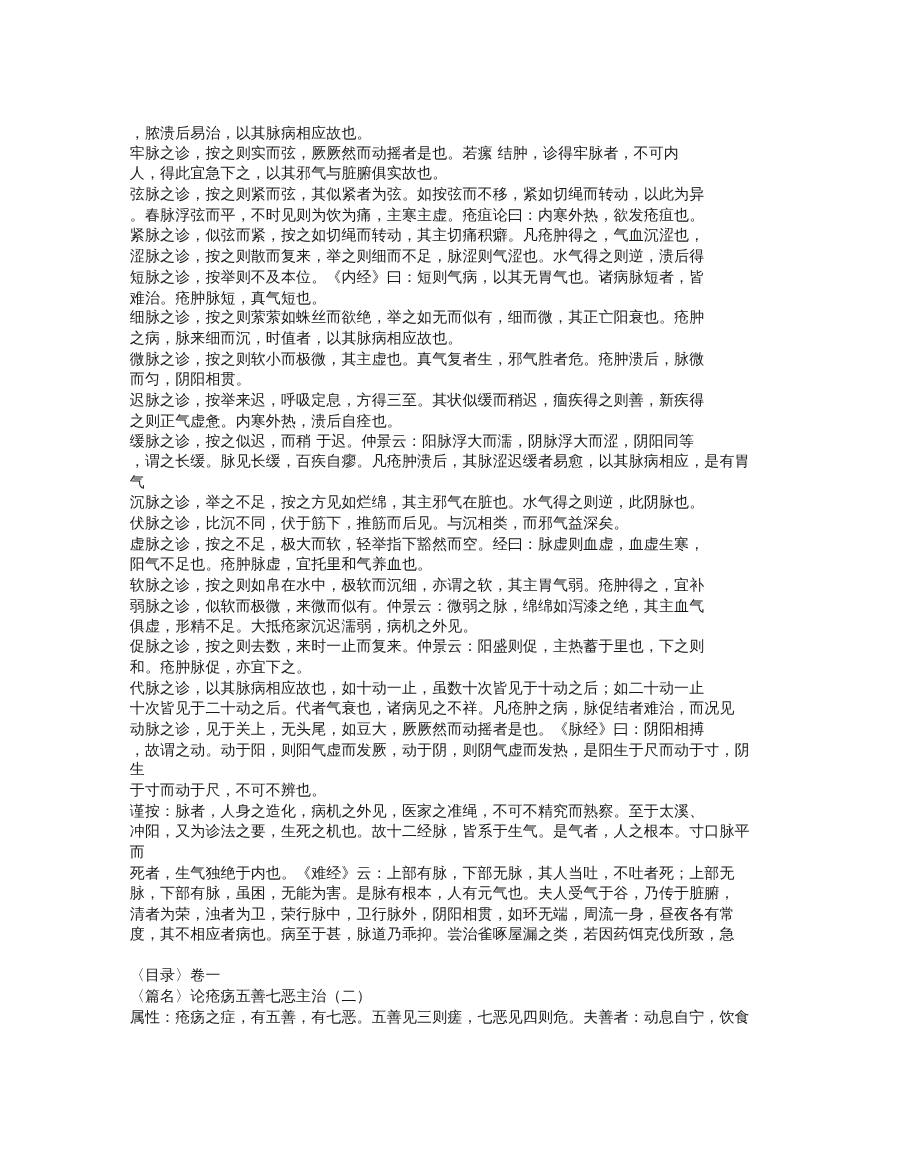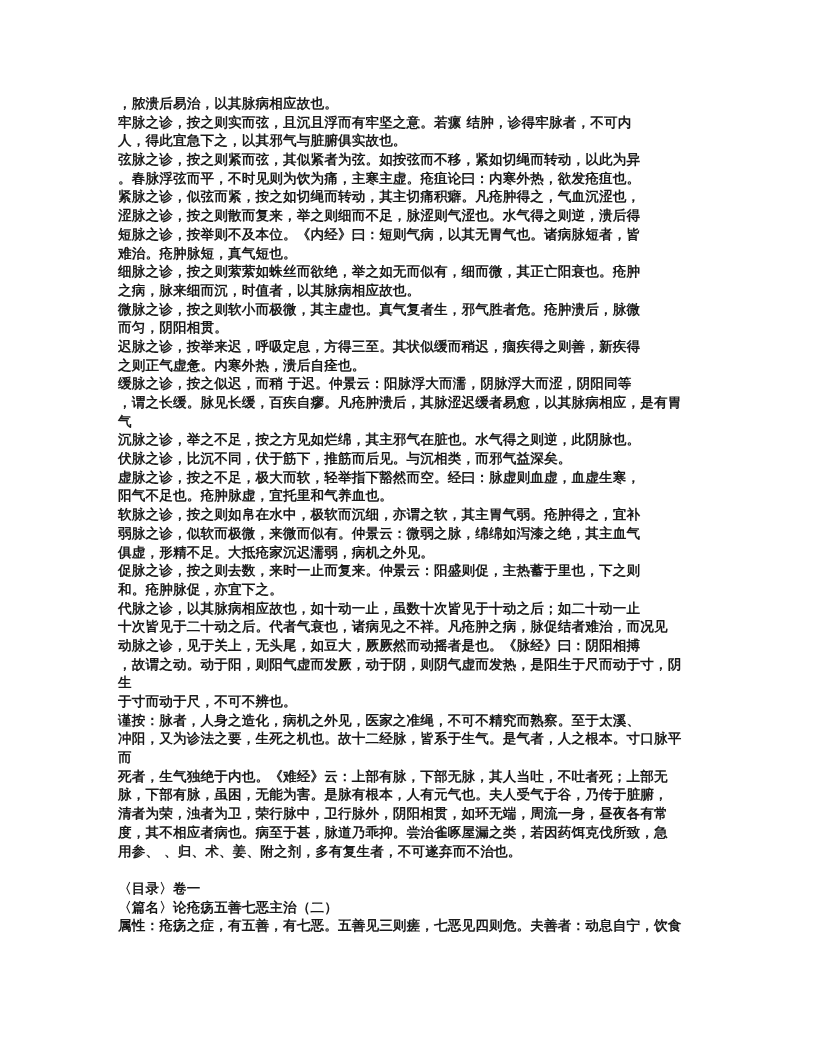--- a/index.html
+++ b/index.html
@@ -11,41 +11,40 @@
     width: 816px;
     height: 1056px;
     position: relative;
     overflow: hidden;
     font-family: "DejaVu Sans", "Liberation Sans", sans-serif;
     color: #1a1a1a;
   }
   .page {
     position: absolute;
     left: 118px;
-    top: 94px;
+    top: 112px;
     width: 590px;
-    font-weight: bold;
   }
   .line {
     font-size: 13.6px;
     line-height: 18.7px;
     height: 18.7px;
     white-space: nowrap;
     letter-spacing: 0.15px;
   }
   .blank {
     height: 18.7px;
   }
 </style>
 </head>
 <body>
 
 <div class="page">
   <div class="line">，脓溃后易治，以其脉病相应故也。</div>
-  <div class="line">牢脉之诊，按之则实而弦，且沉且浮而有牢坚之意。若瘰 结肿，诊得牢脉者，不可内</div>
+  <div class="line">牢脉之诊，按之则实而弦，厥厥然而动摇者是也。若瘰 结肿，诊得牢脉者，不可内</div>
   <div class="line">人，得此宜急下之，以其邪气与脏腑俱实故也。</div>
   <div class="line">弦脉之诊，按之则紧而弦，其似紧者为弦。如按弦而不移，紧如切绳而转动，以此为异</div>
   <div class="line">。春脉浮弦而平，不时见则为饮为痛，主寒主虚。疮疽论曰：内寒外热，欲发疮疽也。</div>
   <div class="line">紧脉之诊，似弦而紧，按之如切绳而转动，其主切痛积癖。凡疮肿得之，气血沉涩也，</div>
   <div class="line">涩脉之诊，按之则散而复来，举之则细而不足，脉涩则气涩也。水气得之则逆，溃后得</div>
   <div class="line">短脉之诊，按举则不及本位。《内经》曰：短则气病，以其无胃气也。诸病脉短者，皆</div>
   <div class="line">难治。疮肿脉短，真气短也。</div>
   <div class="line">细脉之诊，按之则萦萦如蛛丝而欲绝，举之如无而似有，细而微，其正亡阳衰也。疮肿</div>
   <div class="line">之病，脉来细而沉，时值者，以其脉病相应故也。</div>
   <div class="line">微脉之诊，按之则软小而极微，其主虚也。真气复者生，邪气胜者危。疮肿溃后，脉微</div>
@@ -70,18 +69,17 @@
   <div class="line">，故谓之动。动于阳，则阳气虚而发厥，动于阴，则阴气虚而发热，是阳生于尺而动于寸，阴</div>
   <div class="line">生</div>
   <div class="line">于寸而动于尺，不可不辨也。</div>
   <div class="line">谨按：脉者，人身之造化，病机之外见，医家之准绳，不可不精究而熟察。至于太溪、</div>
   <div class="line">冲阳，又为诊法之要，生死之机也。故十二经脉，皆系于生气。是气者，人之根本。寸口脉平</div>
   <div class="line">而</div>
   <div class="line">死者，生气独绝于内也。《难经》云：上部有脉，下部无脉，其人当吐，不吐者死；上部无</div>
   <div class="line">脉，下部有脉，虽困，无能为害。是脉有根本，人有元气也。夫人受气于谷，乃传于脏腑，</div>
   <div class="line">清者为荣，浊者为卫，荣行脉中，卫行脉外，阴阳相贯，如环无端，周流一身，昼夜各有常</div>
   <div class="line">度，其不相应者病也。病至于甚，脉道乃乖抑。尝治雀啄屋漏之类，若因药饵克伐所致，急</div>
-  <div class="line">用参、 、归、术、姜、附之剂，多有复生者，不可遂弃而不治也。</div>
   <div class="blank"></div>
   <div class="line">〈目录〉卷一</div>
   <div class="line">〈篇名〉论疮疡五善七恶主治（二）</div>
   <div class="line">属性：疮疡之症，有五善，有七恶。五善见三则瘥，七恶见四则危。夫善者：动息自宁，饮食</div>
 </div>
 
 </body></html>

